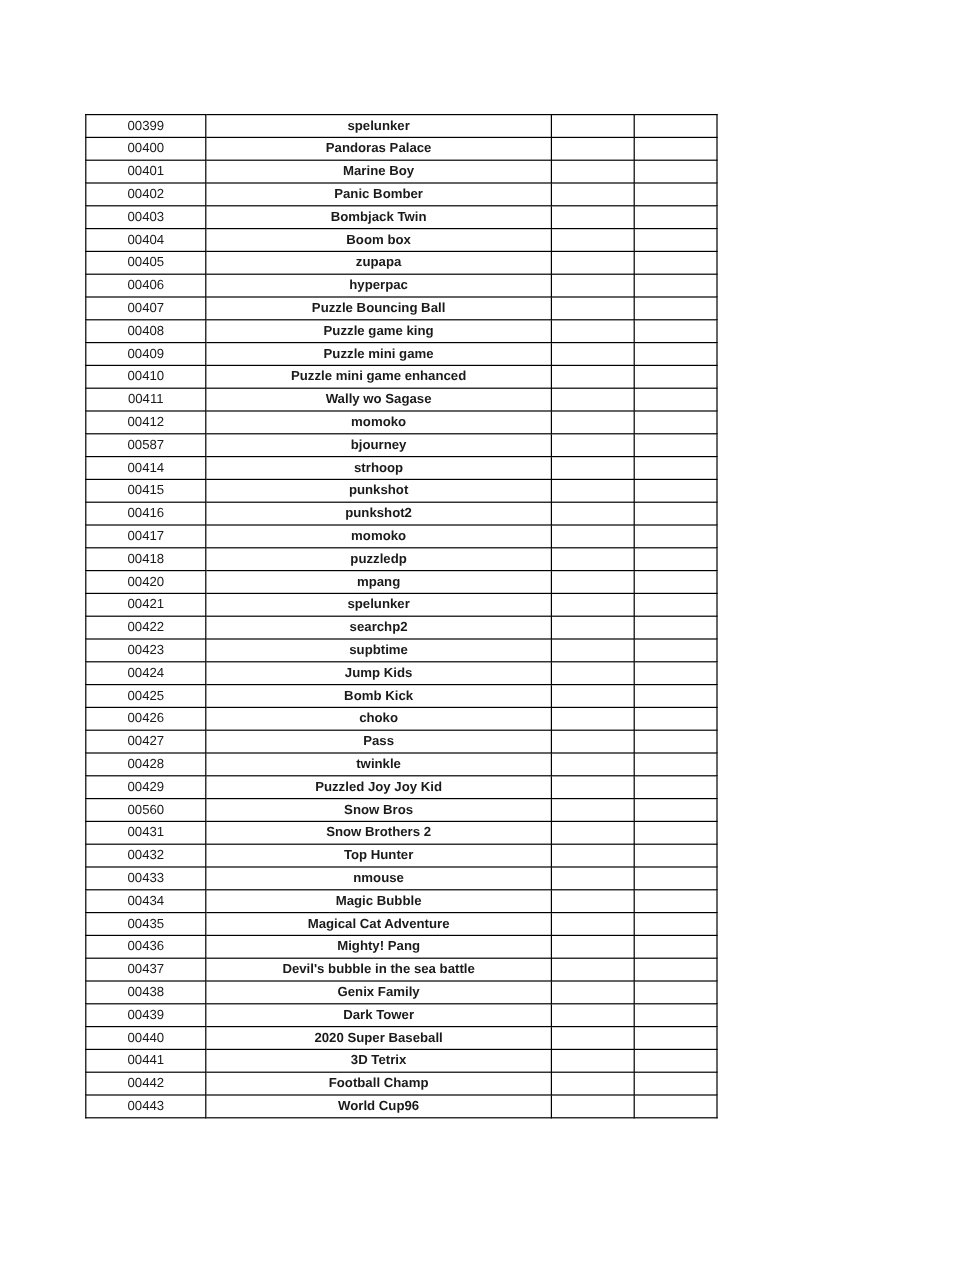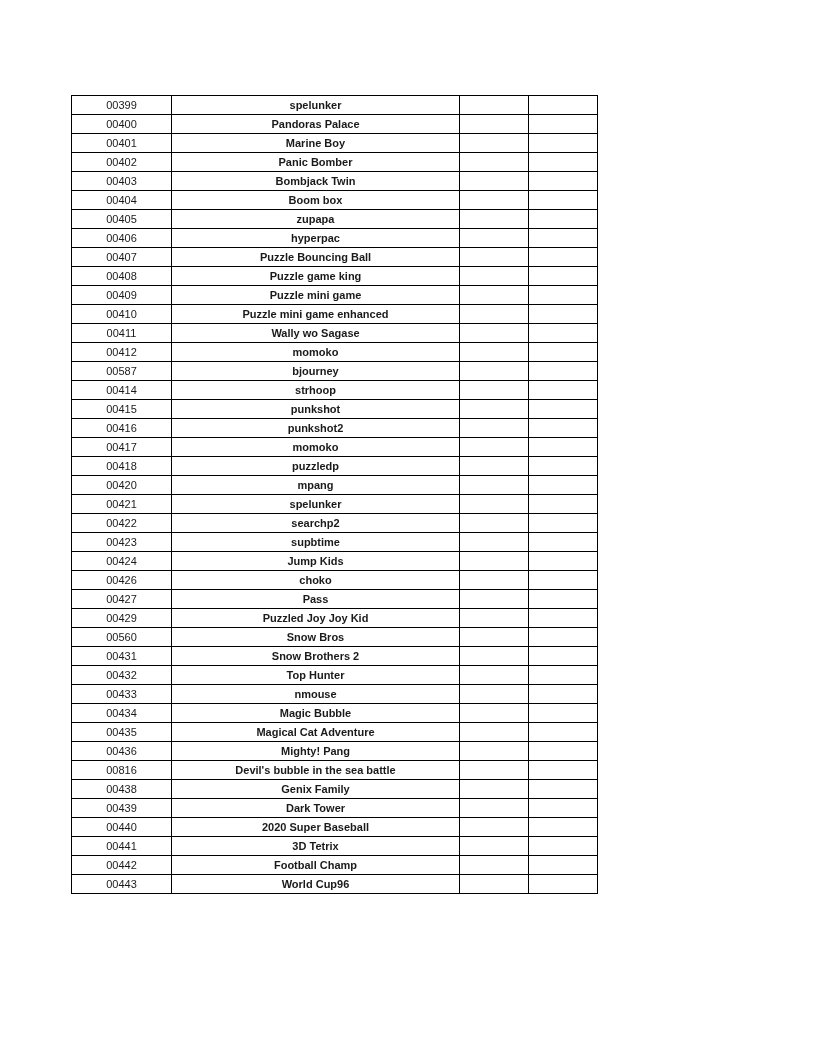--- a/index.html
+++ b/index.html
@@ -195,32 +195,44 @@
           <td class="c2"></td>
           <td class="c3"></td>
         </tr>
         <tr>
           <td class="c0">00424</td>
           <td class="c1">Jump Kids</td>
           <td class="c2"></td>
           <td class="c3"></td>
         </tr>
         <tr>
+          <td class="c0">00425</td>
+          <td class="c1">Bomb Kick</td>
+          <td class="c2"></td>
+          <td class="c3"></td>
+        </tr>
+        <tr>
           <td class="c0">00426</td>
           <td class="c1">choko</td>
           <td class="c2"></td>
           <td class="c3"></td>
         </tr>
         <tr>
           <td class="c0">00427</td>
           <td class="c1">Pass</td>
           <td class="c2"></td>
           <td class="c3"></td>
         </tr>
         <tr>
+          <td class="c0">00428</td>
+          <td class="c1">twinkle</td>
+          <td class="c2"></td>
+          <td class="c3"></td>
+        </tr>
+        <tr>
           <td class="c0">00429</td>
           <td class="c1">Puzzled Joy Joy Kid</td>
           <td class="c2"></td>
           <td class="c3"></td>
         </tr>
         <tr>
           <td class="c0">00560</td>
           <td class="c1">Snow Bros</td>
           <td class="c2"></td>
           <td class="c3"></td>
@@ -255,21 +267,21 @@
           <td class="c2"></td>
           <td class="c3"></td>
         </tr>
         <tr>
           <td class="c0">00436</td>
           <td class="c1">Mighty! Pang</td>
           <td class="c2"></td>
           <td class="c3"></td>
         </tr>
         <tr>
-          <td class="c0">00816</td>
+          <td class="c0">00437</td>
           <td class="c1">Devil's bubble in the sea battle</td>
           <td class="c2"></td>
           <td class="c3"></td>
         </tr>
         <tr>
           <td class="c0">00438</td>
           <td class="c1">Genix Family</td>
           <td class="c2"></td>
           <td class="c3"></td>
         </tr>

